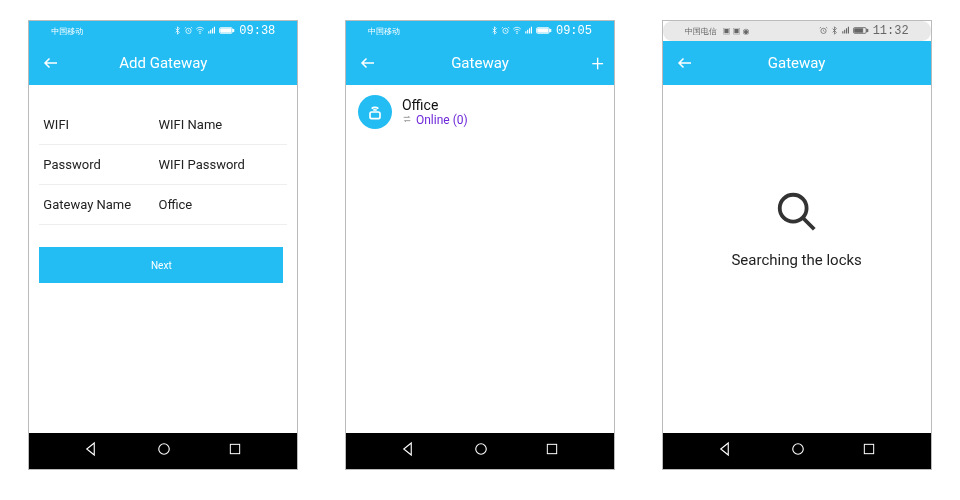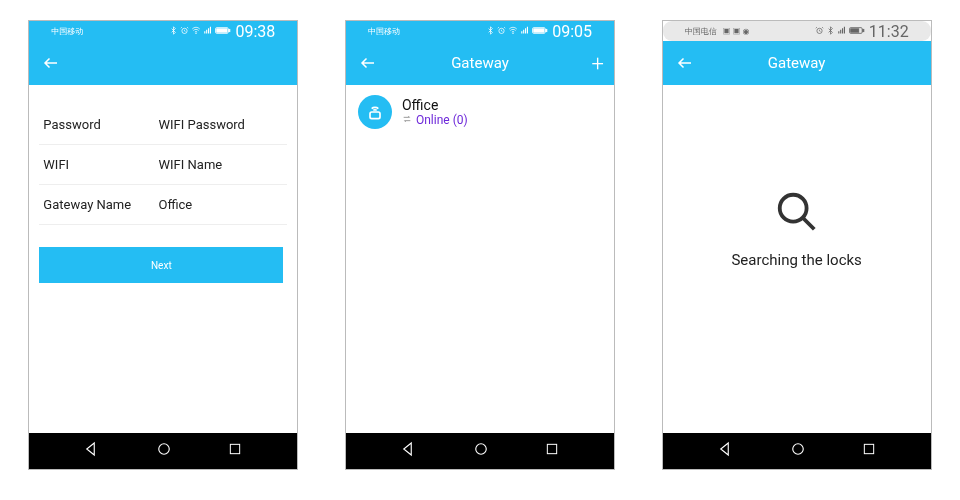--- a/index.html
+++ b/index.html
@@ -35,21 +35,21 @@
     padding: 0 22px;
     gap: 4px;
   }
   .status-bar .left-status {
     flex: 1;
     display: flex;
     align-items: center;
     gap: 3px;
     font-size: 8px;
   }
-  .status-bar .time { font-size: 16px; }
+  .status-bar .time { font-size: 12px; font-family: Liberation Mono, monospace; }
   .status-icons { display:flex; align-items:center; gap:2px; }
   .app-bar {
     height: 44px;
     background: #24bdf3;
     color: #fff;
     display: flex;
     align-items: center;
     position: relative;
     padding: 0 10px;
   }
@@ -192,31 +192,32 @@
     </div>
     <span class="time">09:38</span>
   </div>
 
   <div class="app-bar">
     <div class="back">
       <svg width="18" height="18" viewBox="0 0 24 24" fill="none" stroke="#fff" stroke-width="2">
           <path d="M20 12H4M10 6l-6 6 6 6"></path>
         </svg>
     </div>
+    <div class="title">Add Gateway</div>
   </div>
 
   <div class="content">
     <div class="form">
       <div class="form-row">
+        <div class="label">WIFI</div>
+        <div class="value">WIFI Name</div>
+      </div>
+      <div class="form-row">
         <div class="label">Password</div>
         <div class="value">WIFI Password</div>
-      </div>
-      <div class="form-row">
-        <div class="label">WIFI</div>
-        <div class="value">WIFI Name</div>
       </div>
       <div class="form-row">
         <div class="label">Gateway Name</div>
         <div class="value">Office</div>
       </div>
       <div class="next-btn">Next</div>
     </div>
   </div>
 
   <div class="nav-bar">

